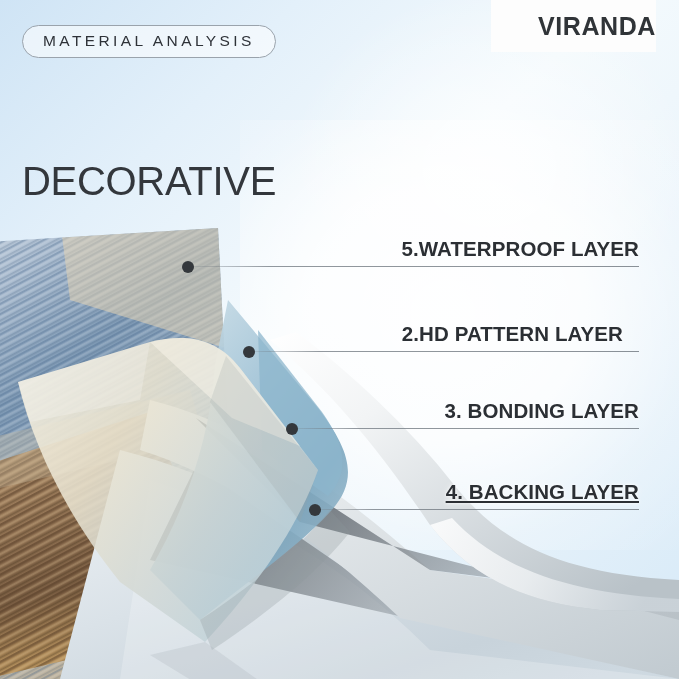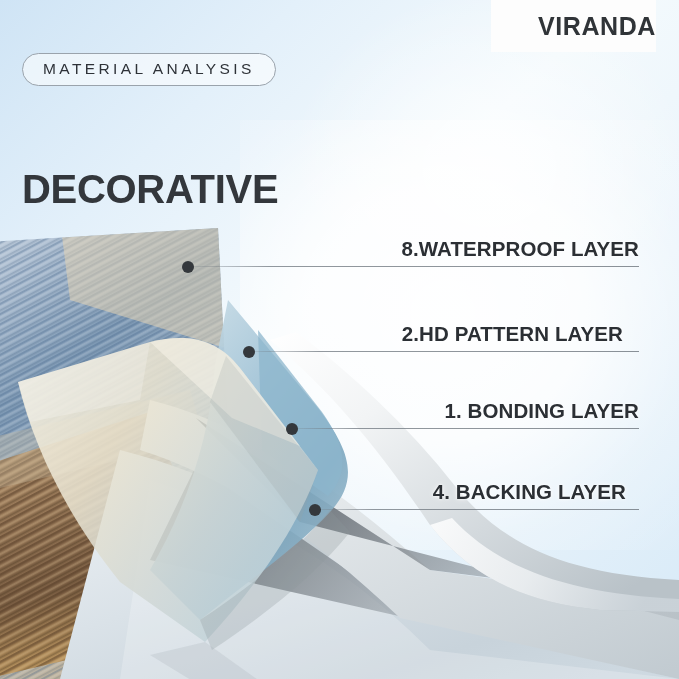--- a/index.html
+++ b/index.html
@@ -37,27 +37,26 @@
     left: 22px; top: 25px;
     border: 1.3px solid #9aa3ac;
     border-radius: 22px;
     padding: 7px 20px 8px 20px;
     background: rgba(255,255,255,0.55);
     font-size: 15.5px;
     letter-spacing: 3.4px;
     color: #2e3238;
     white-space: nowrap;
     line-height: 1;
-    margin-top: 28px;
   }
   .title {
     position: absolute;
-    left: 22px; top: 72px;
+    left: 22px; top: 64px;
     font-size: 40px;
-    font-weight: bold;
+    font-weight: normal;
     line-height: 1.17;
     letter-spacing: -0.3px;
     color: #33373c;
     white-space: pre;
   }
   .title .ln { display: block; }
 
   .logo-box {
     position: absolute;
     right: 23px; top: 0;
@@ -248,34 +247,34 @@
     <span class="ln">DECORATIVE</span>
   </div>
 
   <div class="logo-box">
     <span class="logo-text">VIRANDA</span>
   </div>
 
   <div class="callout" id="callout-0" style="left: 0px; top: 267px; width: 679px;">
     <span class="c-rule" style="width: 451px; right: 40px;"></span>
     <span class="c-dot" style="left: 182px; background: rgb(52, 56, 60);"></span>
-    <span class="c-text" style="right: 40px;">8.WATERPROOF LAYER</span>
+    <span class="c-text" style="right: 40px;">5.WATERPROOF LAYER</span>
   </div>
 
   <div class="callout" id="callout-1" style="left: 0px; top: 352px; width: 679px;">
     <span class="c-rule" style="width: 390px; right: 40px;"></span>
     <span class="c-dot" style="left: 243px; background: rgb(52, 56, 60);"></span>
     <span class="c-text" style="right: 56px;">2.HD PATTERN LAYER</span>
   </div>
 
   <div class="callout" id="callout-2" style="left: 0px; top: 429px; width: 679px;">
     <span class="c-rule" style="width: 347px; right: 40px;"></span>
     <span class="c-dot" style="left: 286px; background: rgb(52, 56, 60);"></span>
-    <span class="c-text" style="right: 40px;">1. BONDING LAYER</span>
+    <span class="c-text" style="right: 40px;">3. BONDING LAYER</span>
   </div>
 
   <div class="callout" id="callout-3" style="left: 0px; top: 510px; width: 679px;">
     <span class="c-rule" style="width: 324px; right: 40px;"></span>
     <span class="c-dot" style="left: 309px; background: rgb(52, 56, 60);"></span>
-    <span class="c-text" style="right: 53px;">4. BACKING LAYER</span>
+    <span class="c-text" style="right: 40px; text-decoration: underline;">4. BACKING LAYER</span>
   </div>
 
 </div>
 
 </body></html>

